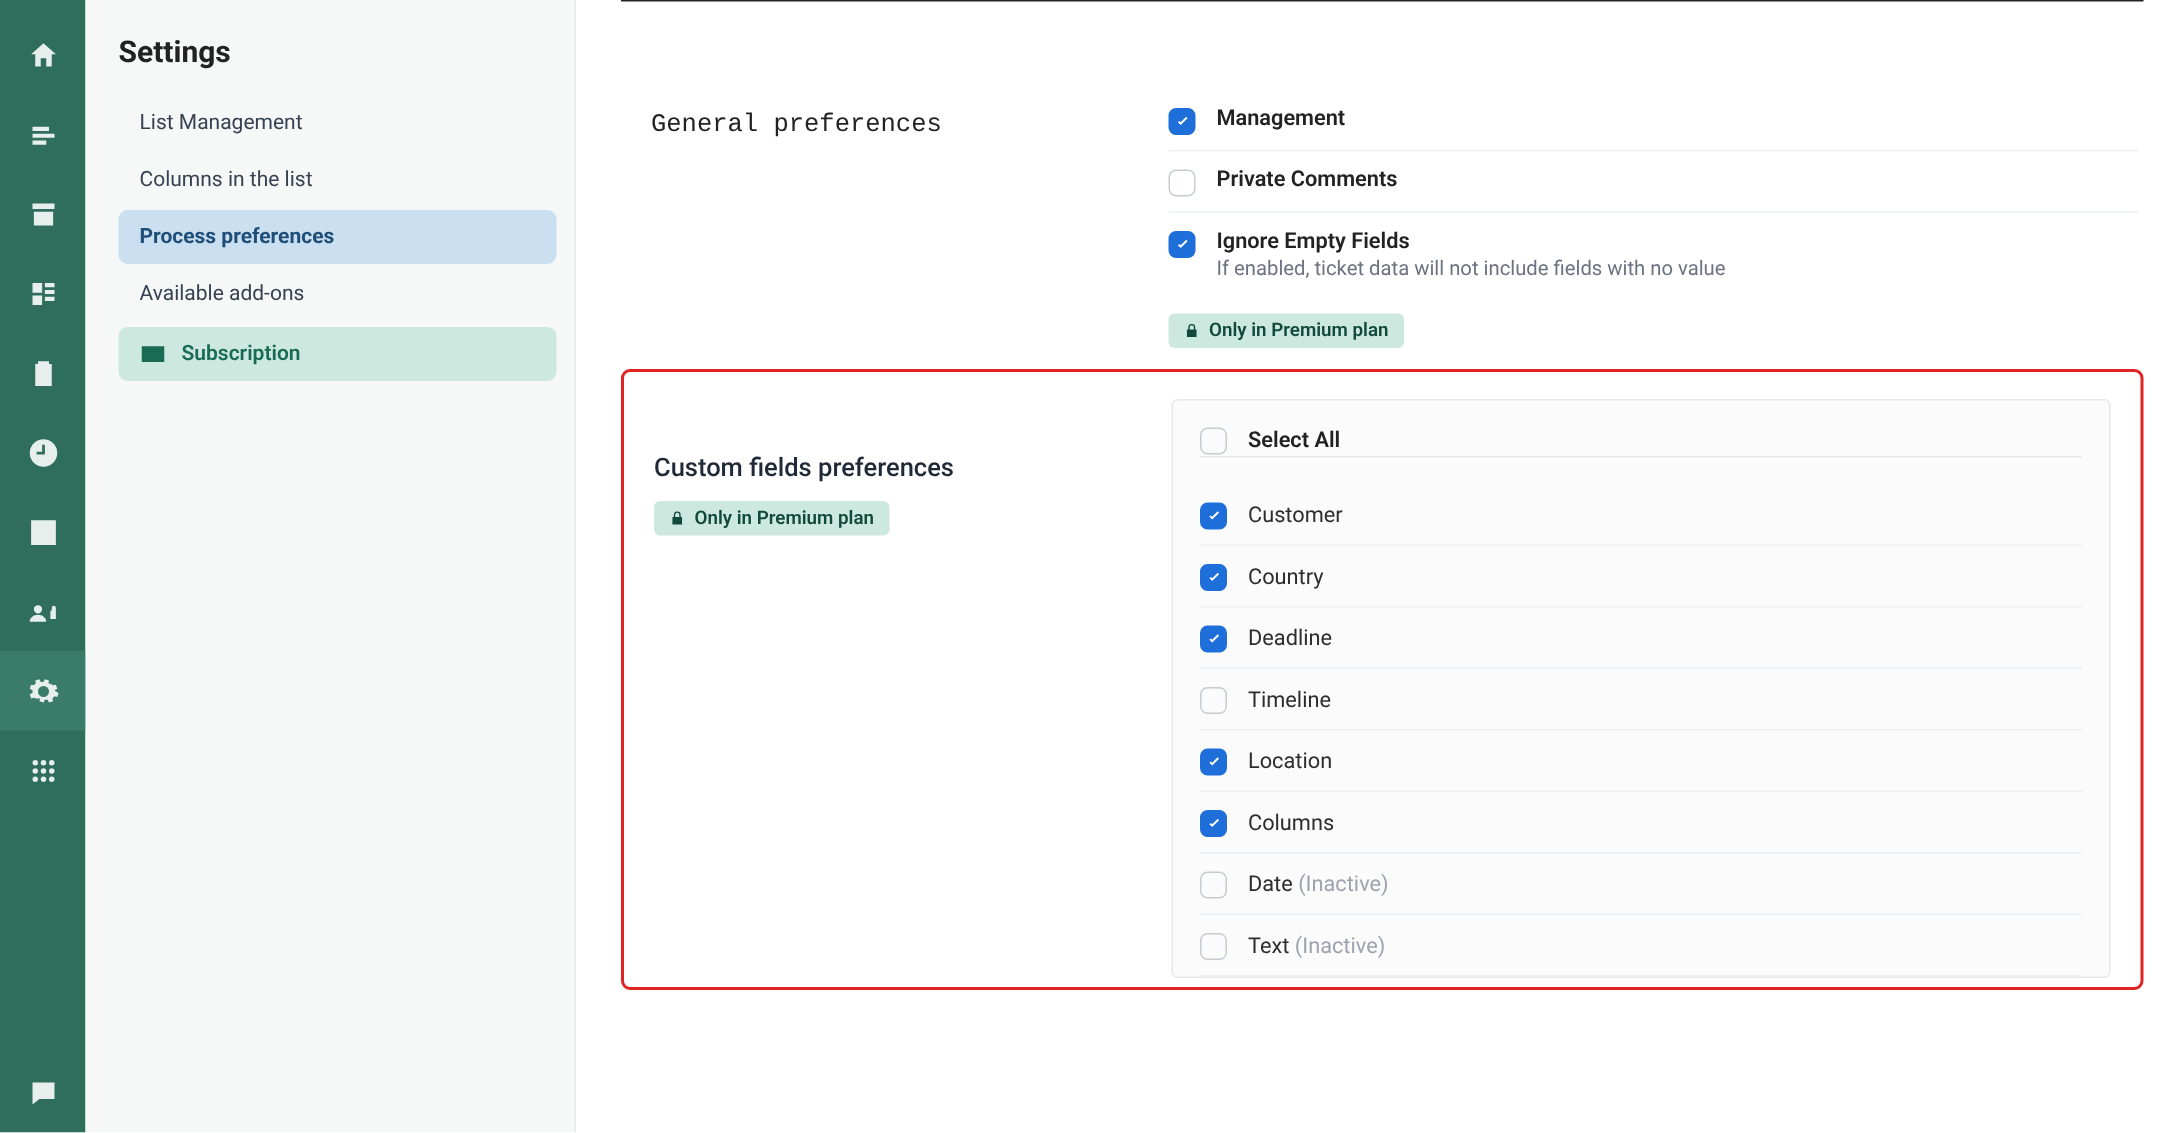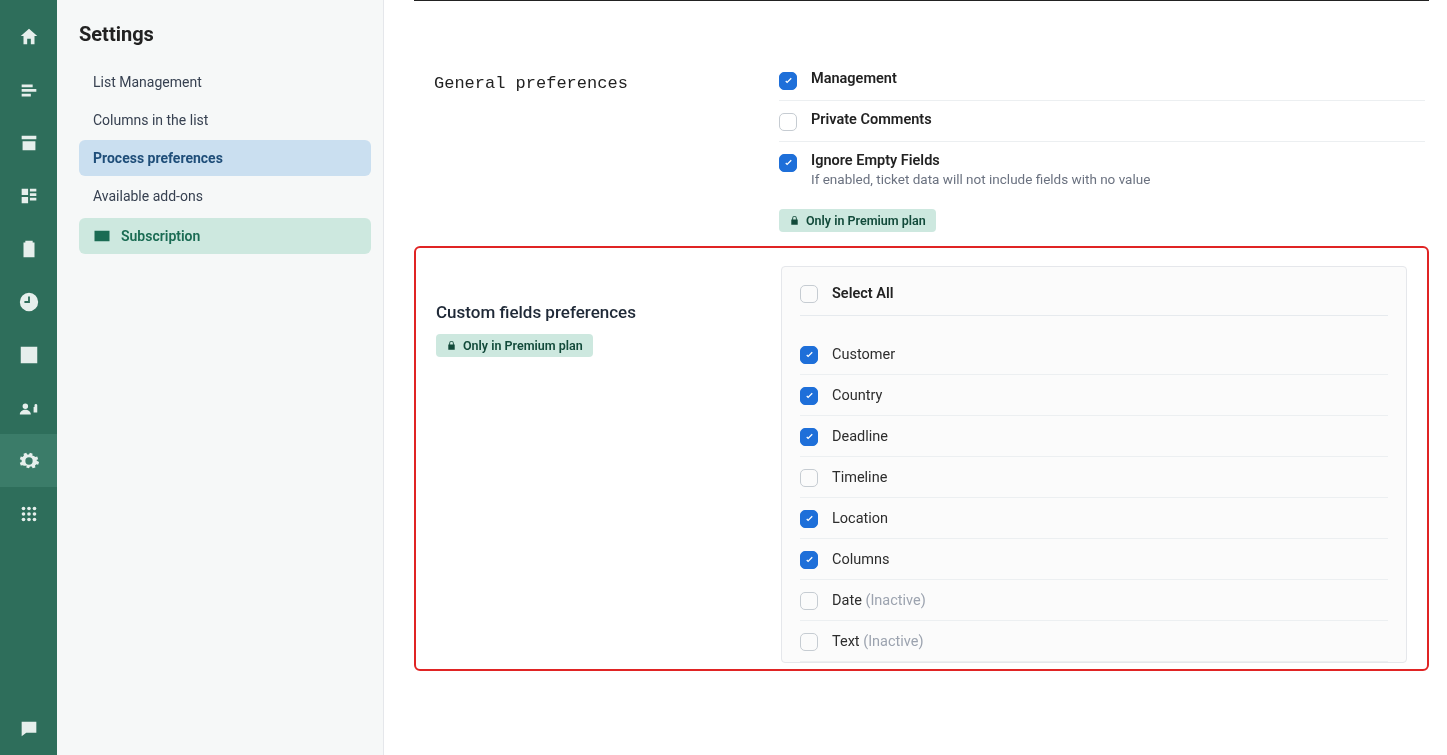--- a/index.html
+++ b/index.html
@@ -116,21 +116,21 @@
   }
   .hb-left { width: 345px; }
   .hb-right { flex:1; }
   .sa-panel {
     border:1px solid #e5e7eb; border-radius:4px;
     background:#fbfbfb;
     padding: 0 18px;
   }
   .sa-header {
     display:flex; align-items:center; gap:14px;
-    padding: 16px 0 12px 0;
+    padding: 16px 0 1px 0;
     border-bottom:1px solid #e6eaee;
   }
   .sa-header .opt-label { font-weight:600; }
   .sa-gap { height:18px; }
   .list-row {
     display:flex; align-items:center; gap:14px;
     padding: 10px 0;
     border-bottom:1px solid #eceff1;
   }
   .list-row .lbl { font-size:14.5px; color:#2d2d2d; }

